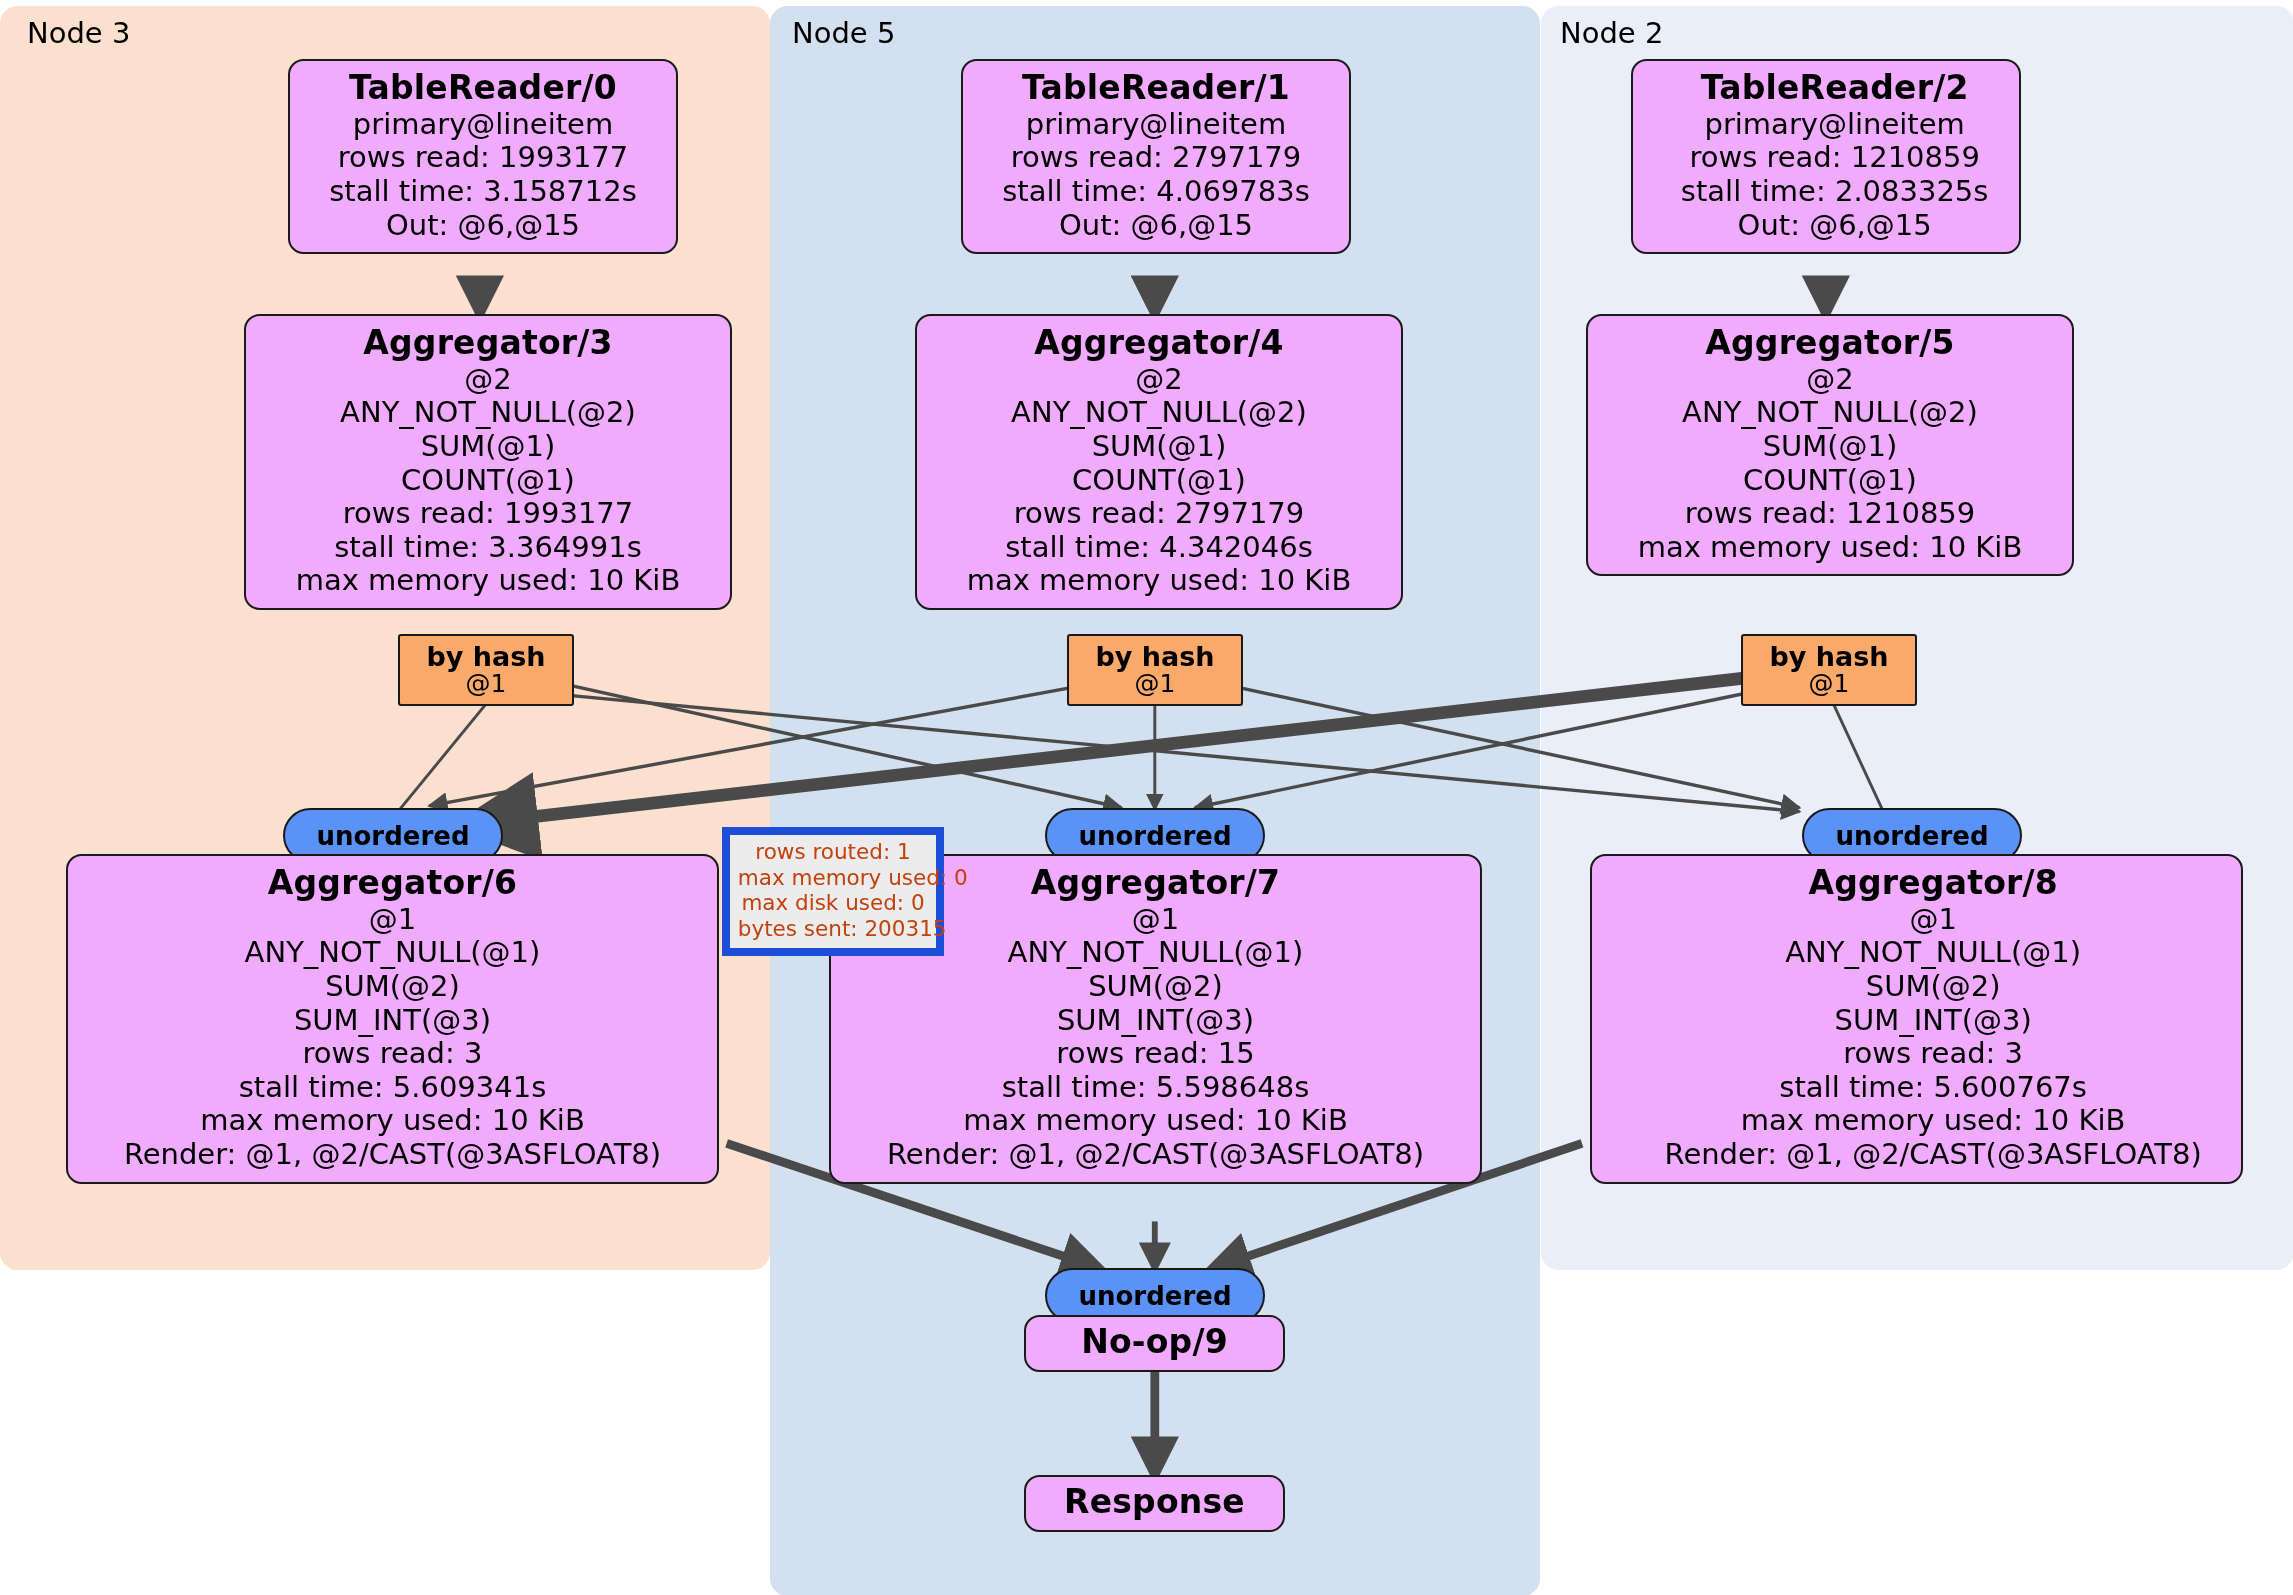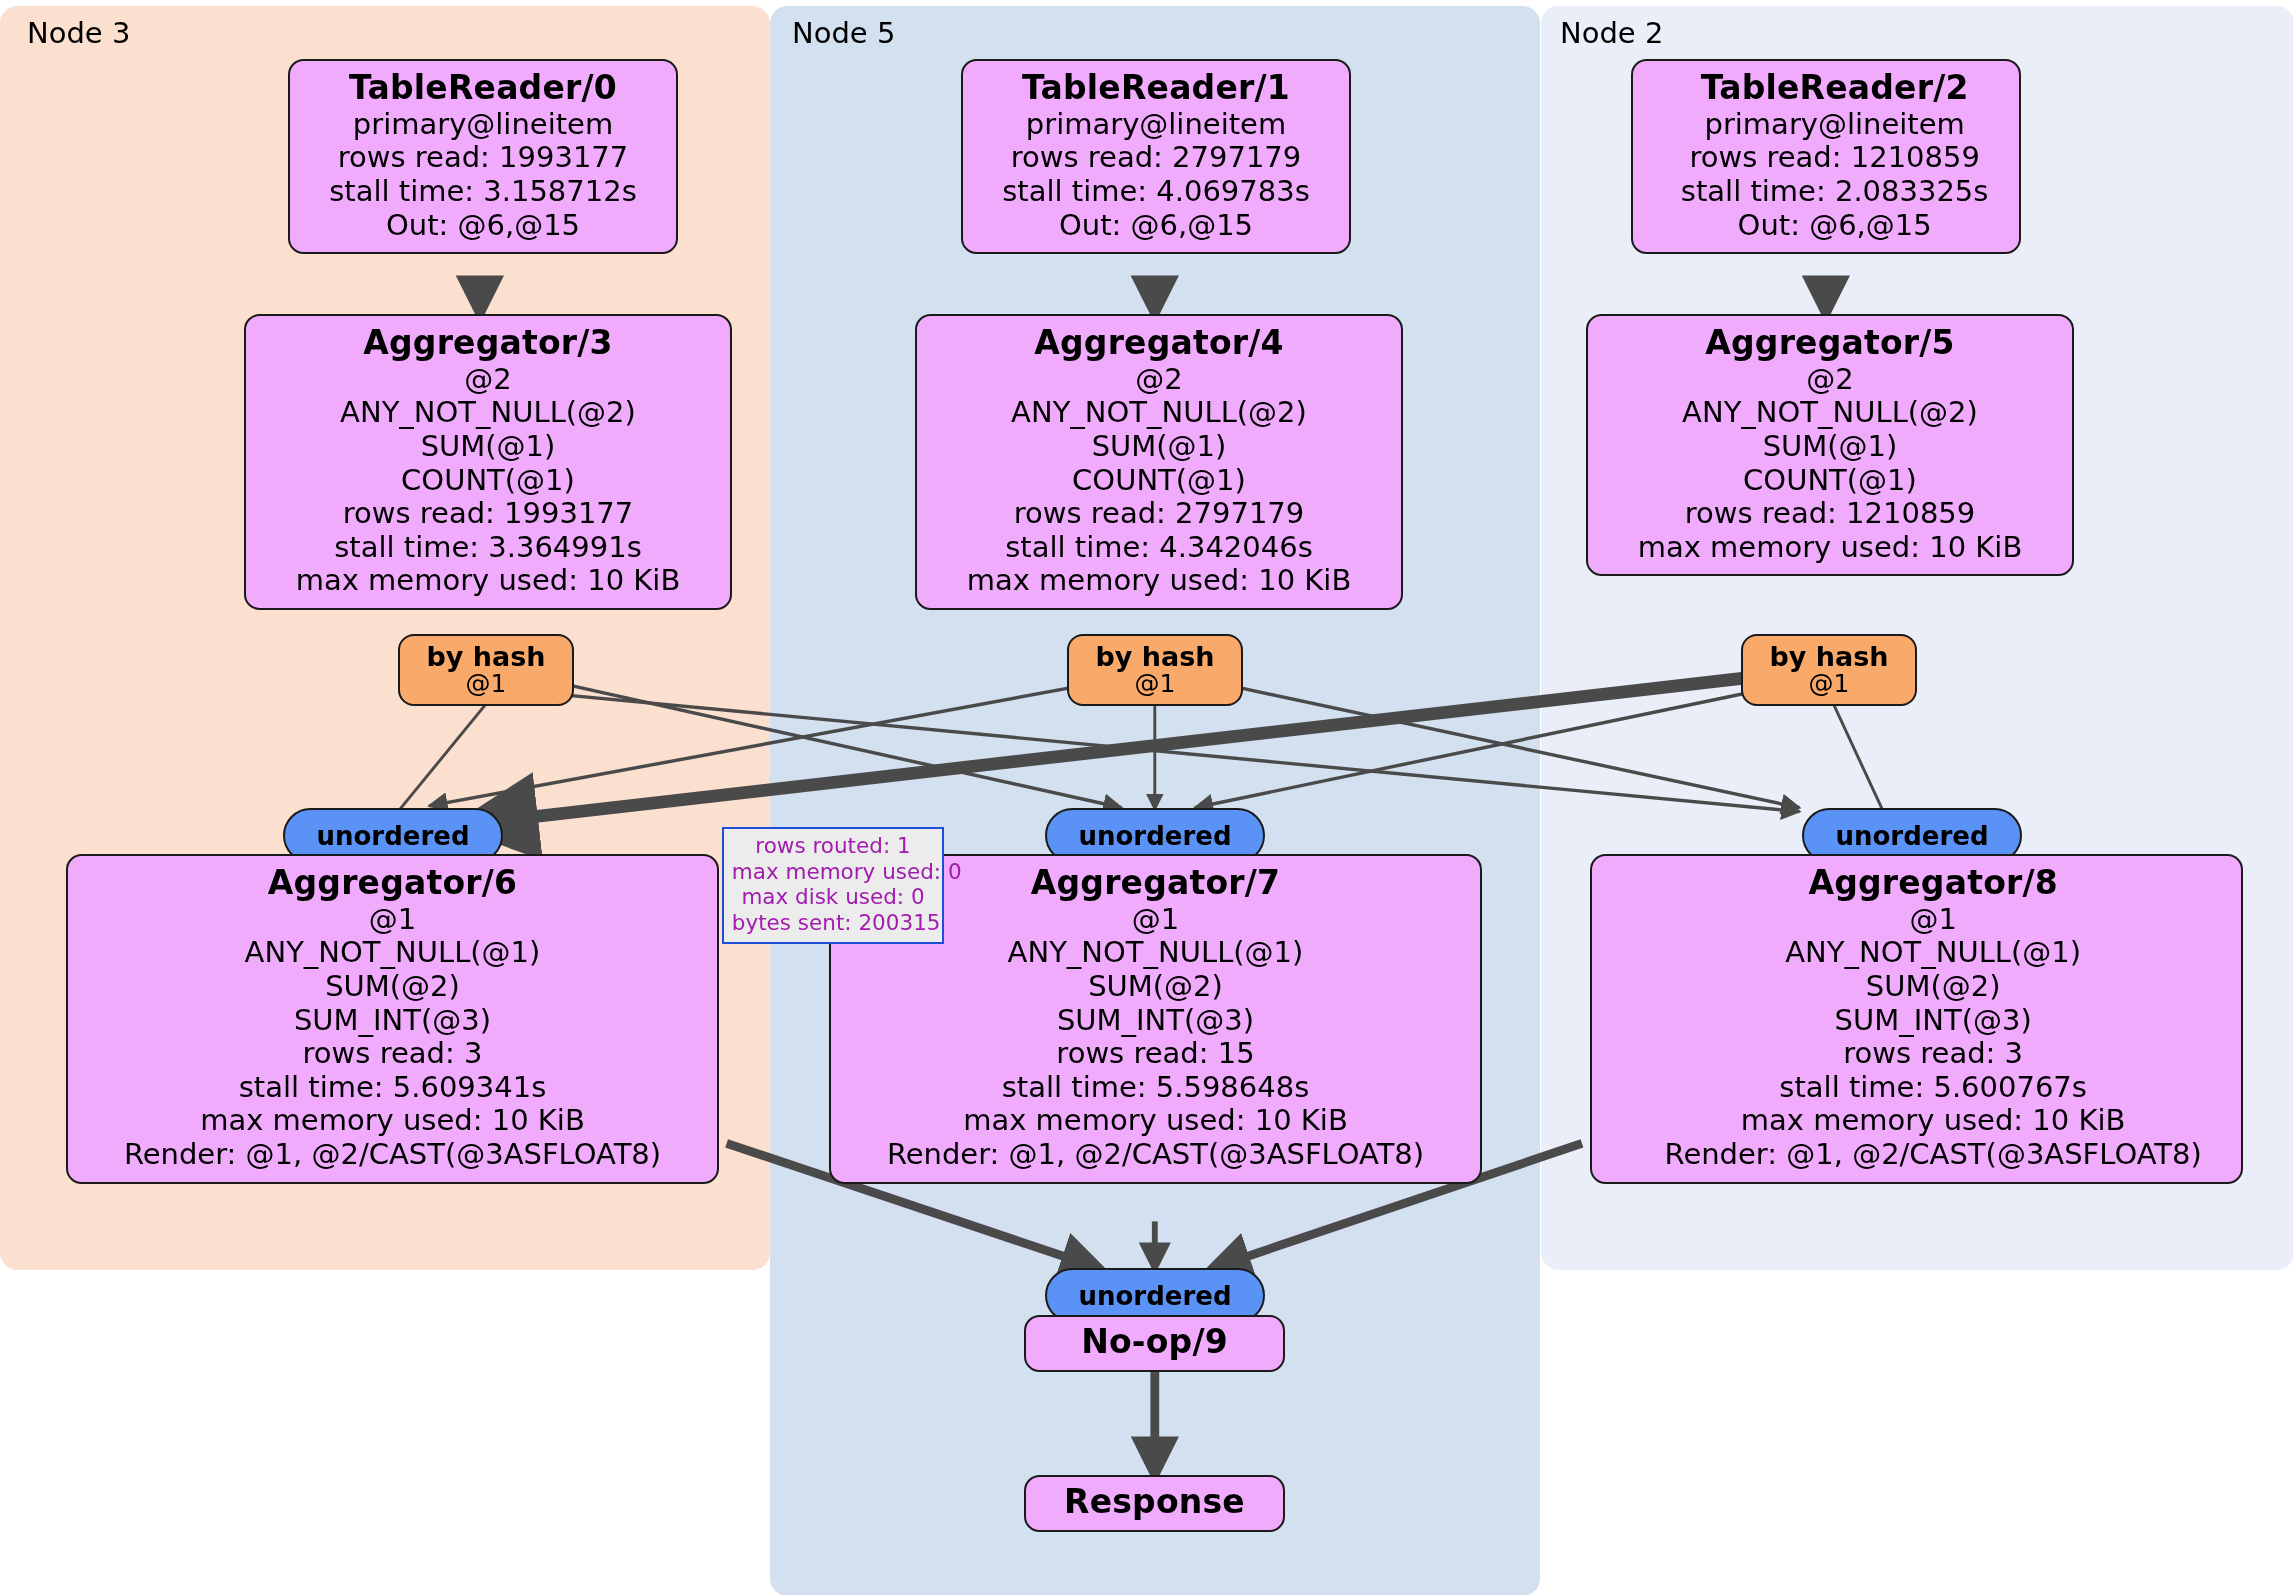--- a/index.html
+++ b/index.html
@@ -63,39 +63,39 @@
     box-sizing: border-box;
     text-align: center;
     color: #000000;
     display: flex;
     flex-direction: column;
     align-items: center;
     justify-content: center;
   }
   .pill.hash {
     background: #f9a96a;
-    border-radius: 16px;
+    border-radius: 3px;
   }
   .pill.hash .t1 { font-size: 27px; font-weight: bold; line-height: 1.05; }
   .pill.hash .t2 { font-size: 25px; line-height: 1.05; }
   .pill.stream {
     background: #5b92f5;
     border-radius: 974px;
   }
   .pill.stream .t1 { font-size: 26px; font-weight: bold; line-height: 1; }
 
   
   .stats-box {
     position: absolute;
     background: #ececec;
-    border: 2px solid #1d4ed8;
+    border: 8px solid #1d4ed8;
     box-sizing: border-box;
     text-align: center;
     padding: 3.9px 7.8px 5.9px 7.8px;
-    color: #a21caf;
+    color: #c2410c;
   }
   .stats-box .line {
     font-size: 21.5px;
     line-height: 1.2;
     white-space: nowrap;
   }
 
   
   #edges {
     position: absolute;

